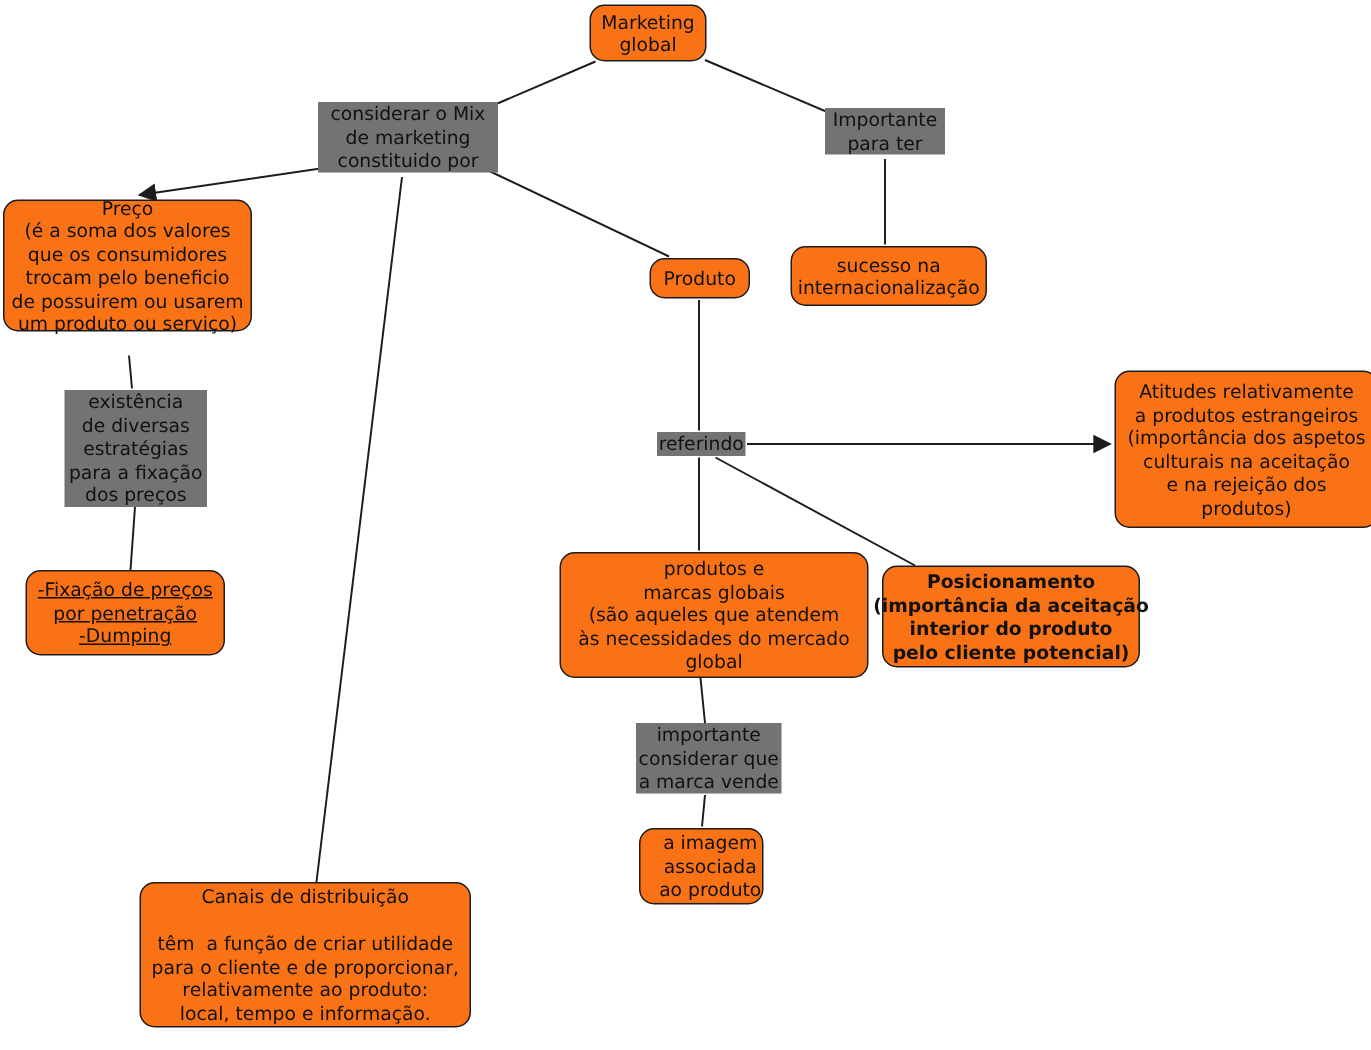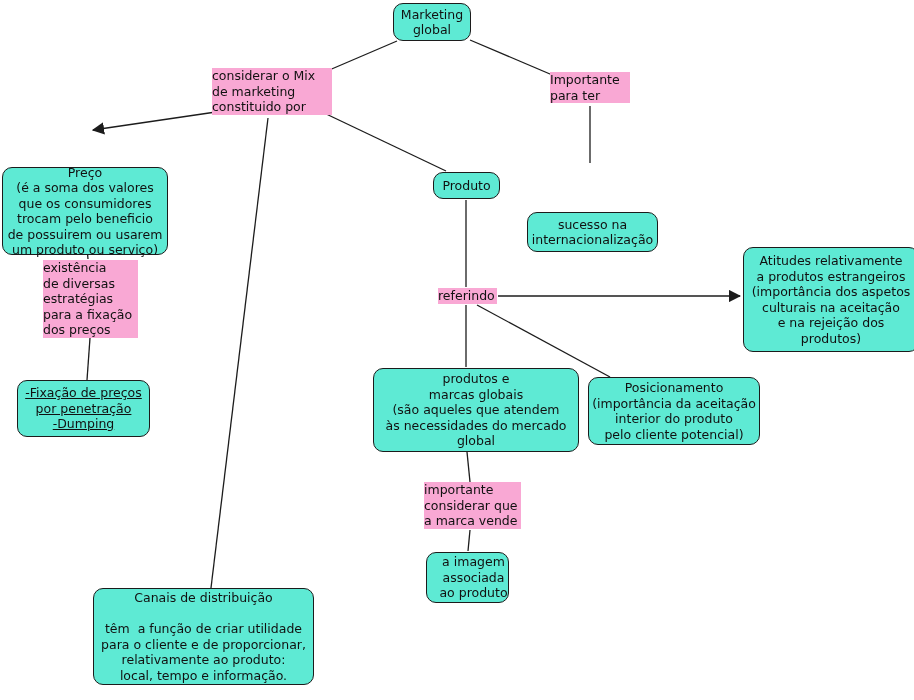--- a/index.html
+++ b/index.html
@@ -19,36 +19,37 @@
   #connector-layer {
     position: absolute;
     left: 0;
     top: 0;
     width: 914px;
     height: 700px;
   }
   .node {
     position: absolute;
     box-sizing: border-box;
-    background: #5eead4;
+    background: #f97316;
     border: 1.5px solid #1c1c1c;
     border-radius: 10px;
     display: flex;
     align-items: center;
     justify-content: center;
     text-align: center;
     white-space: pre;
     font-size: 12.5px;
     line-height: 15.5px;
     color: #111111;
   }
   .link-label {
     position: absolute;
     box-sizing: border-box;
-    background: #f9a8d4;
+    background: #737373;
+    text-align: center;
     white-space: pre;
     font-size: 12.5px;
     line-height: 15.5px;
     color: #111111;
   }
 </style>
 </head>
 <body>
 
 <div id="canvas">
@@ -73,50 +74,50 @@
       <line x1="467" y1="452" x2="470" y2="482"></line>
       <line x1="470" y1="530" x2="468" y2="551"></line>
       <line x1="86" y1="237" x2="88" y2="259"></line>
       <line x1="90" y1="338" x2="87" y2="380"></line>
     </g>
   </svg>
 
   <div class="node" style="left:393px; top:3px; width:78px; height:38px;">Marketing
 global</div>
 
-  <div class="node" style="left:2px; top:133px; width:166px; height:88px;margin-top:34px;">Preço
+  <div class="node" style="left:2px; top:133px; width:166px; height:88px;">Preço
 (é a soma dos valores
 que os consumidores
 trocam pelo beneficio
 de possuirem ou usarem
 um produto ou serviço)</div>
 
   <div class="node" style="left:17px; top:380px; width:133px; height:57px;text-decoration:underline;">-Fixação de preços
 por penetração
 -Dumping</div>
 
   <div class="node" style="left:433px; top:172px; width:67px; height:27px;">Produto</div>
 
-  <div class="node" style="left:527px; top:164px; width:131px; height:40px;margin-top:48px;">sucesso na
+  <div class="node" style="left:527px; top:164px; width:131px; height:40px;">sucesso na
 internacionalização</div>
 
   <div class="node" style="left:743px; top:247px; width:176px; height:105px;">Atitudes relativamente
 a produtos estrangeiros
 (importância dos aspetos
 culturais na aceitação
 e na rejeição dos
 produtos)</div>
 
   <div class="node" style="left:373px; top:368px; width:206px; height:84px;text-align:center;">produtos e
 marcas globais
 (são aqueles que atendem
 às necessidades do mercado
 global</div>
 
-  <div class="node" style="left:588px; top:377px; width:172px; height:68px;">Posicionamento
+  <div class="node" style="left:588px; top:377px; width:172px; height:68px;font-weight:bold;">Posicionamento
 (importância da aceitação
 interior do produto
 pelo cliente potencial)</div>
 
   <div class="node" style="left:426px; top:552px; width:83px; height:51px;padding-left:12px;">a imagem
 associada
 ao produto</div>
 
   <div class="node" style="left:93px; top:588px; width:221px; height:97px;">Canais de distribuição
 

